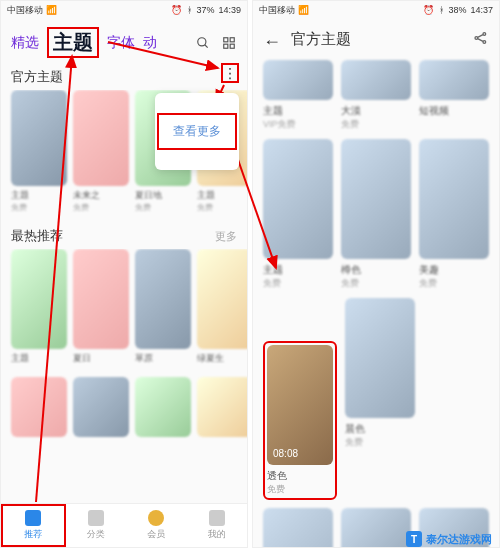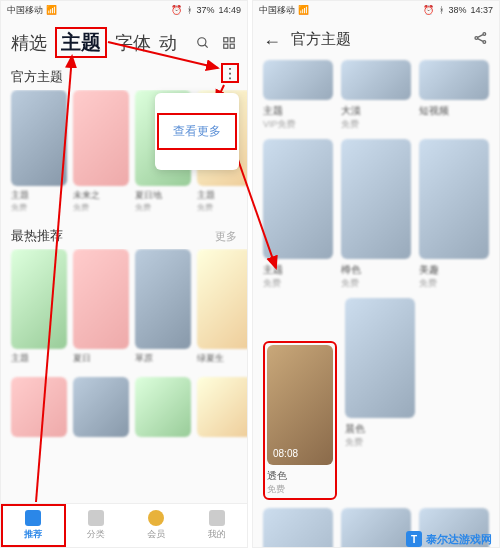--- a/index.html
+++ b/index.html
@@ -5,21 +5,21 @@
 * { margin: 0; padding: 0; box-sizing: border-box; }
 body { font-family: -apple-system, "PingFang SC", sans-serif; background: #fff; width: 500px; height: 553px; position: relative; overflow: hidden; }
 .screens { display: flex; gap: 4px; }
 .phone { width: 248px; height: 548px; background: #fafafa; border: 1px solid #eee; position: relative; overflow: hidden; }
 
 .status-bar { height: 18px; display: flex; justify-content: space-between; align-items: center; padding: 0 6px; font-size: 9px; color: #333; }
 .status-left { display: flex; gap: 3px; align-items: center; }
 .status-right { display: flex; gap: 4px; align-items: center; }
 
 .tabs { display: flex; align-items: center; padding: 8px 10px 4px; gap: 8px; }
-.tab { font-size: 18px; color: #404040; }
+.tab { font-size: 14px; color: #6d28d9; }
 .tab.active { font-size: 20px; color: #0f172a; font-weight: 700; }
 .tab-box { border: 2px solid #e80000; padding: 0 4px; }
 .tabs-right { margin-left: auto; display: flex; gap: 10px; align-items: center; }
 .icon-btn { width: 16px; height: 16px; display: flex; align-items: center; justify-content: center; color: #555; }
 
 .overflow-box { position: absolute; right: 8px; top: 62px; border: 2px solid #e80000; width: 18px; height: 20px; display: flex; align-items: center; justify-content: center; }
 .dots { font-size: 14px; line-height: 1; color: #333; }
 
 .popup { position: absolute; right: 8px; top: 92px; background: #fff; border-radius: 6px; box-shadow: 0 2px 8px rgba(0,0,0,0.15); padding: 4px 0; z-index: 5; }
 .popup-item { padding: 8px 14px; font-size: 12px; color: #5b8fd6; white-space: nowrap; }
@@ -36,21 +36,21 @@
 .thumb.t2 { background: linear-gradient(135deg,#fcc,#eaa); }
 .thumb.t3 { background: linear-gradient(135deg,#dfd,#9c9); }
 .thumb.t4 { background: linear-gradient(135deg,#ffd,#ec9); }
 .card-name { font-size: 9px; color: #666; margin-top: 3px; filter: blur(1px); }
 .card-price { font-size: 8px; color: #aaa; filter: blur(1px); }
 
 .hot .thumb { height: 100px; }
 
 .bottom-nav { position: absolute; bottom: 0; left: 0; right: 0; height: 44px; background: #fff; display: flex; border-top: 1px solid #eee; }
 .nav-item { flex: 1; display: flex; flex-direction: column; align-items: center; justify-content: center; font-size: 9px; color: #999; gap: 2px; }
-.nav-item.active { color: #2b87e8; font-weight: bold; }
+.nav-item.active { color: #2b87e8; }
 .nav-item.active .nav-ico { background: #2b87e8; }
 .nav-ico { width: 16px; height: 16px; border-radius: 3px; background: #ccc; }
 .nav-item:first-child { border: 2px solid #e80000; }
 
 
 .header2 { display: flex; align-items: center; padding: 10px; gap: 10px; }
 .back { font-size: 18px; color: #333; }
 .title2 { font-size: 15px; color: #333; }
 .share { margin-left: auto; font-size: 14px; color: #666; }
 
@@ -77,21 +77,21 @@
 <div class="phone">
   <div class="status-bar">
     <div class="status-left">
       <span>中国移动</span>
       <span>📶</span>
     </div>
     <div class="status-right">
       <span>⏰</span>
       <span>ᚼ</span>
       <span>37%</span>
-      <span>14:49</span>
+      <span>14:39</span>
     </div>
   </div>
 
   <div class="tabs">
     <span class="tab">精选</span>
     <span class="tab active tab-box">主题</span>
     <span class="tab">字体</span>
     <span class="tab">动</span>
     <div class="tabs-right">
       <span class="icon-btn">

